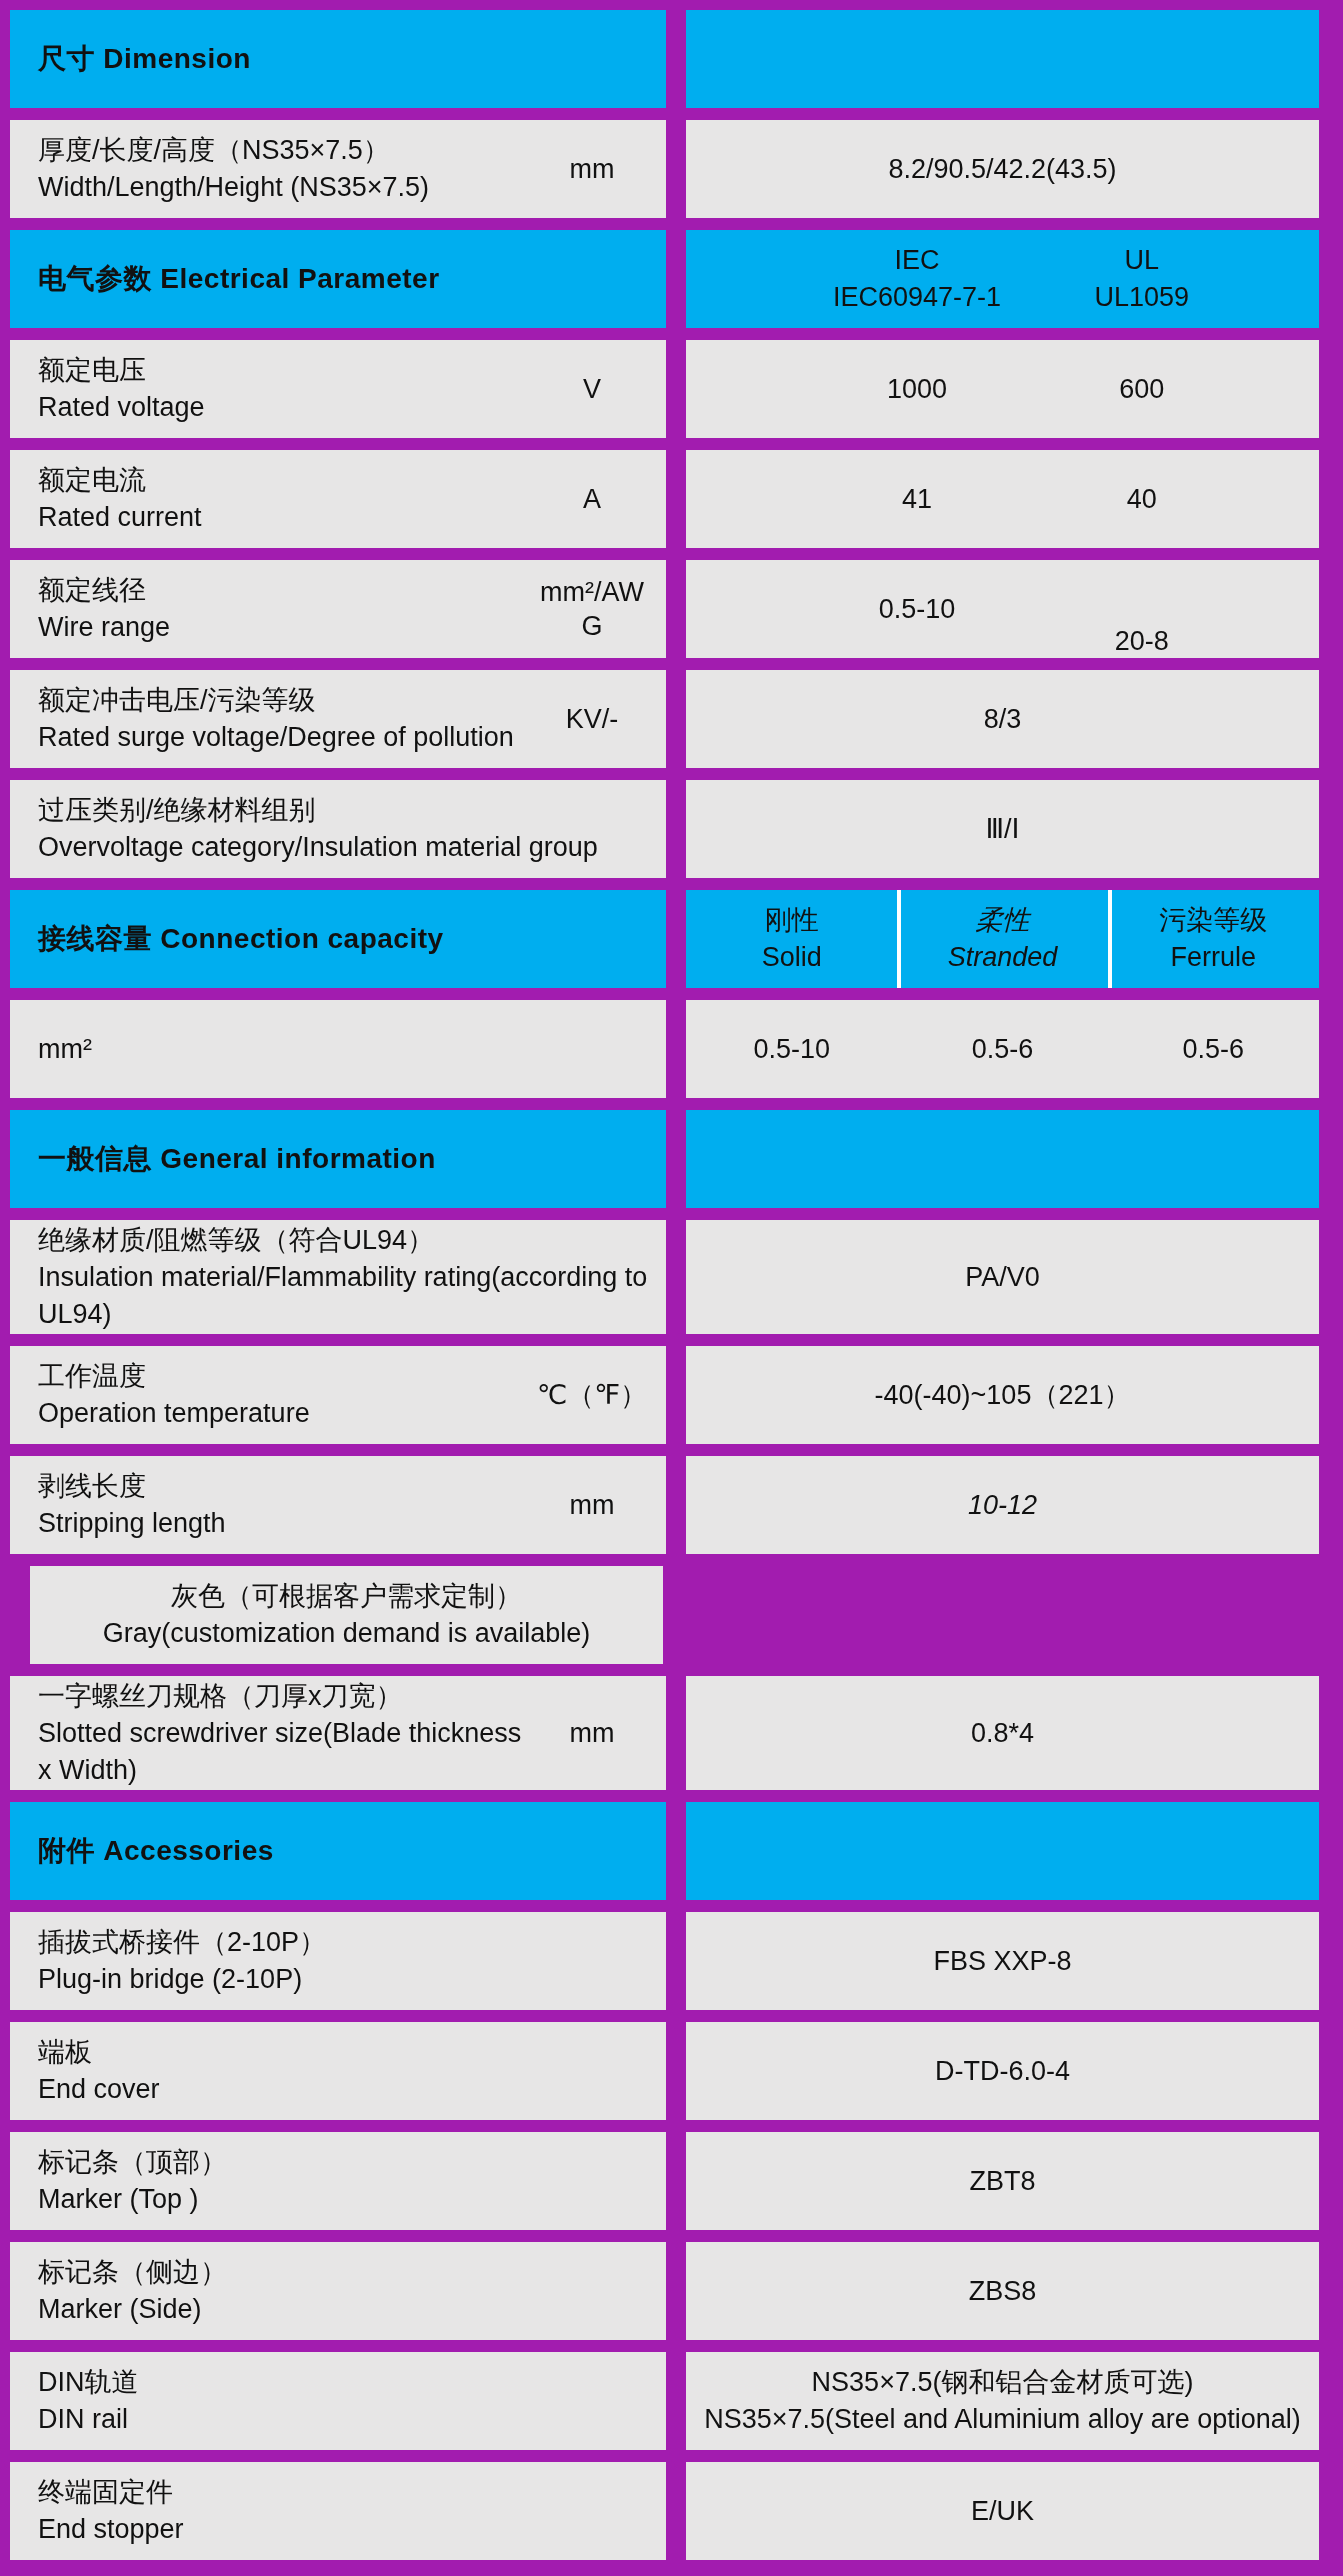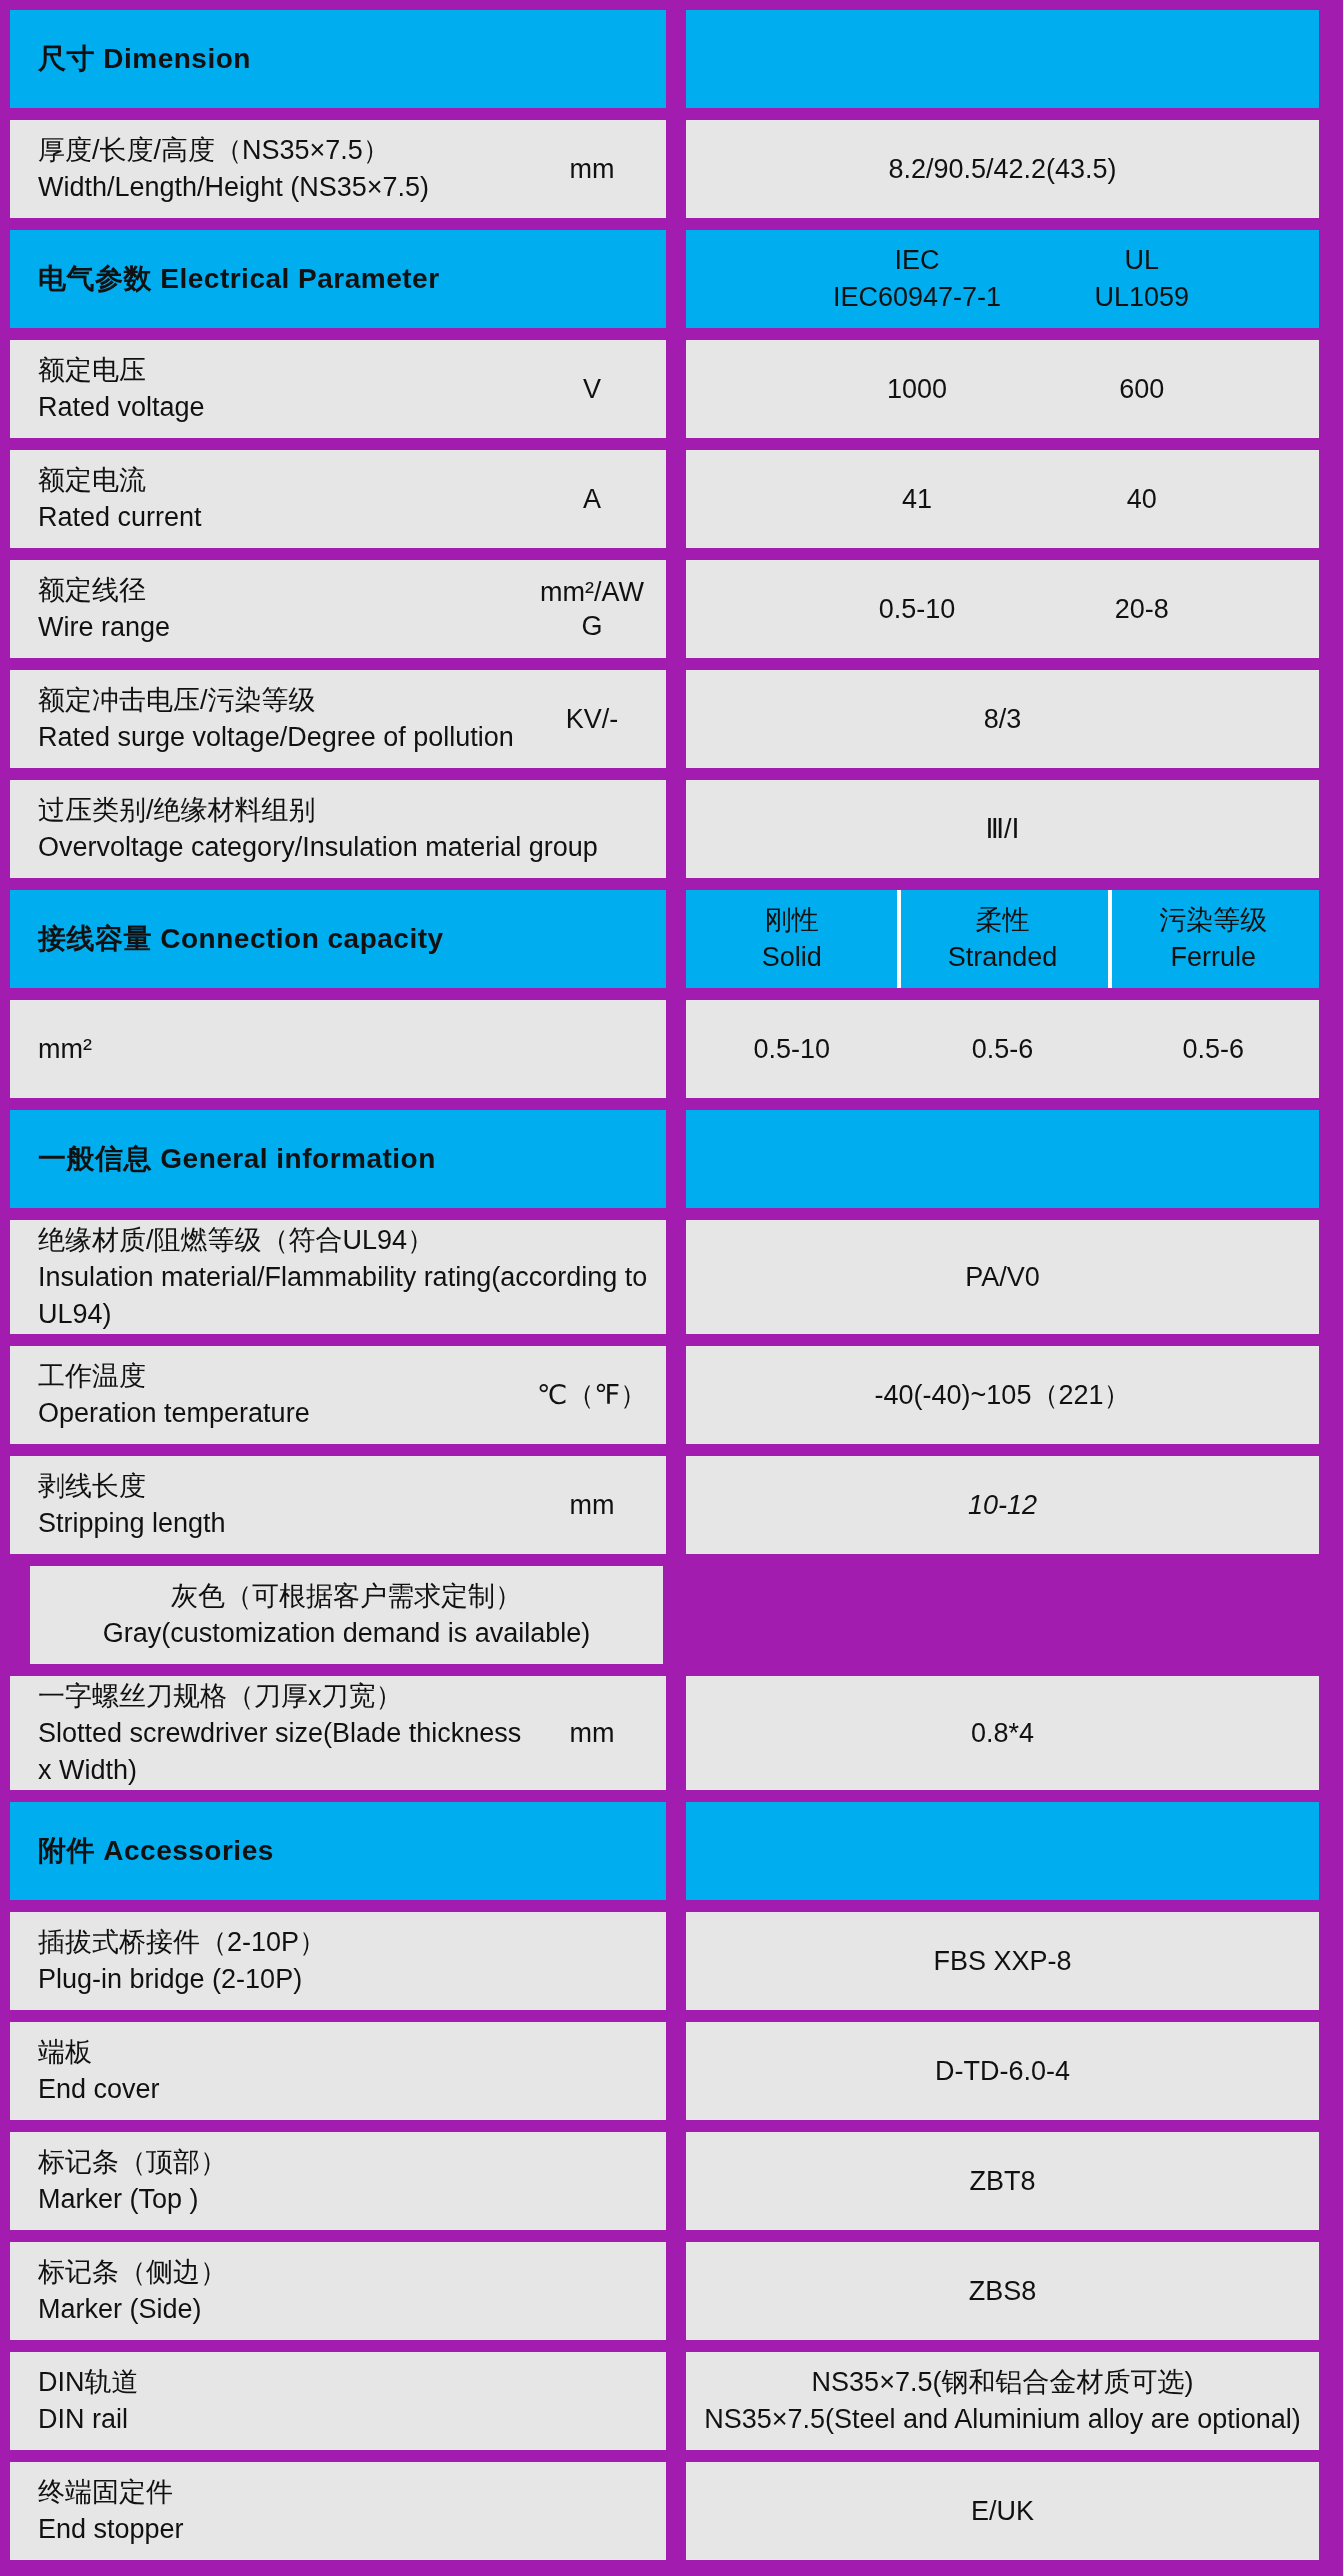--- a/index.html
+++ b/index.html
@@ -149,21 +149,21 @@
         </div>
         <div class="unit">
           <span class="ln" style="display: block;">mm²/AW</span>
           <span class="ln" style="display: block;">G</span>
         </div>
       </div>
     <div class="cell-r bg-gray">
         <div class="vcol" style="left: 36.5%;">
           <span class="ln" style="display: block;">0.5-10</span>
         </div>
-        <div class="vcol" style="left: 72%;">
+        <div class="vcol" style="left: 72%; margin-top: 32px;">
           <span class="ln" style="display: block;">20-8</span>
         </div>
       </div>
   </div>
 
   <div class="row">
     <div class="cell-l bg-gray">
         <div class="lbl">
           <span class="ln">额定冲击电压/污染等级</span>
           <span class="ln">Rated surge voltage/Degree of pollution</span>
@@ -197,21 +197,21 @@
     <div class="cell-l bg-cyan">
         <span class="section-title">接线容量 Connection capacity</span>
       </div>
     <div class="cell-r bg-cyan">
         <div class="vdivider" style="left: 33.33%;"></div>
         <div class="vdivider" style="left: 66.67%;"></div>
         <div class="vcol" style="left: 16.7%;">
           <span class="ln" style="display: block;">刚性</span>
           <span class="ln" style="display: block;">Solid</span>
         </div>
-        <div class="vcol" style="left: 50%;">
+        <div class="vcol" style="left: 50%; font-style: italic;">
           <span class="ln" style="display: block;">柔性</span>
           <span class="ln" style="display: block;">Stranded</span>
         </div>
         <div class="vcol" style="left: 83.3%;">
           <span class="ln" style="display: block;">污染等级</span>
           <span class="ln" style="display: block;">Ferrule</span>
         </div>
       </div>
   </div>
 

